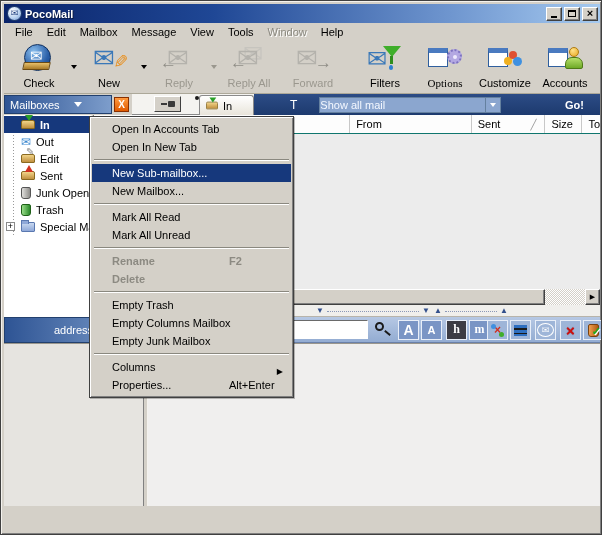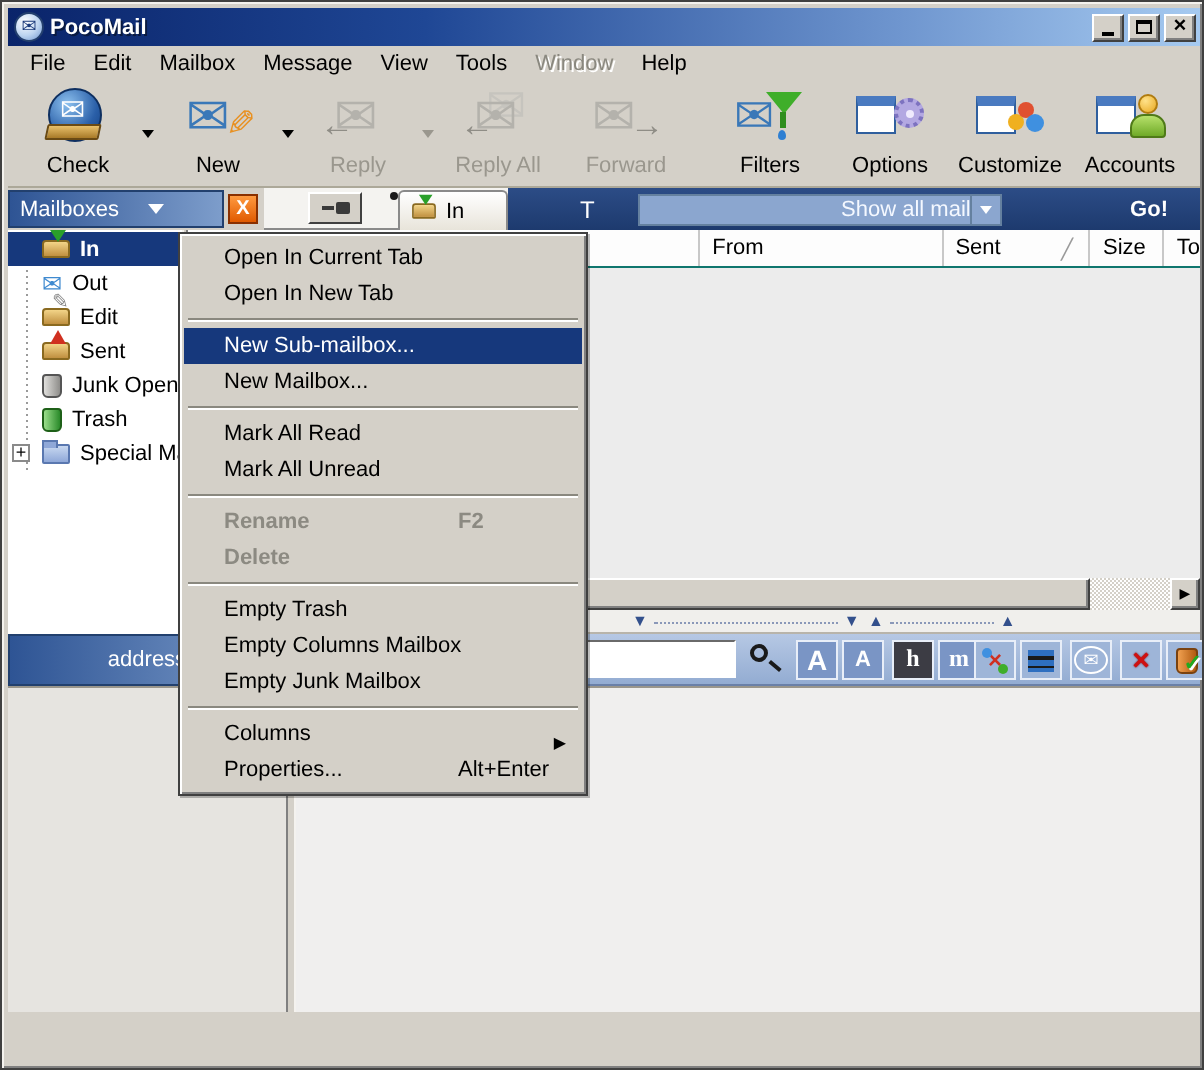--- a/index.html
+++ b/index.html
@@ -75,21 +75,21 @@
   .sb-close{width:15px;height:15px;margin-left:2px;background:linear-gradient(#ff9a40,#e05a00);border:1px solid #8a3000;color:#fff;font-weight:bold;font-size:10px;display:flex;align-items:center;justify-content:center;}
   .tabstrip{left:131px; top:93px; width:468px; height:21px; background:#f4f3f0; border-bottom:1px solid #8a8a8a; }
   .pinbtn{position:absolute; left:22px; top:2px; width:27px; height:16px; background:#d4d0c8; border:1px solid; border-color:#fff #404040 #404040 #fff; display:flex; align-items:center; justify-content:center; gap:1px;}
   .pin-head{width:7px;height:6px;background:#3a3a3a;border-radius:1px;}
   .pin-tip{width:6px;height:2px;background:#3a3a3a;}
   .tab-dot{position:absolute; left:63px; top:2px; width:4px; height:4px; border-radius:50%; background:#1a1a1a;}
   .tab{position:absolute; left:67px; top:1px; width:55px; height:20px; background:linear-gradient(#ffffff,#e8e4da); border:1px solid #8a8a8a; border-bottom:none; border-radius:3px 3px 0 0; display:flex; align-items:center; gap:4px; padding-left:5px;}
   .navybar{position:absolute; left:122px; top:0; right:0; height:21px; background:linear-gradient(#2c4c86,#1d3a6e); color:#fff; display:flex; align-items:center;}
   .t-label{margin-left:36px; font-size:12px;}
   .filter-chip{margin-left:22px; width:182px; height:16px; background:#8ba6cf; border:1px solid #64809f; display:flex; align-items:center;}
-  .filter-chip .val{flex:1; text-align:right; color:#f4f8ff;}
+  .filter-chip .val{flex:1; text-align:left; color:#f4f8ff;}
   .chip-arrow{width:15px; height:100%; border-left:1px solid #64809f; display:flex; align-items:center; justify-content:center;}
   .chip-arrow .dd{border-top-color:#fff; margin-top:4px;}
   .go{margin-left:auto; margin-right:16px; font-weight:bold; color:#fff;}
 
   
   .sb-tree{left:3px; top:114px; width:87px; height:202px; background:#fff; padding-top:1px;
      background-image:linear-gradient(#fff,#fff), repeating-linear-gradient(180deg,#9a9a9a 0 1px,transparent 1px 3px);
      background-size:0 0, 1px 112px; background-position:0 0, 9px 8px; background-repeat:no-repeat;}
   .trow{height:17px; display:flex; align-items:center; gap:5px; padding-left:17px; position:relative; white-space:nowrap;}
   .trow.sel{background:#16387c; color:#fff; font-weight:bold;}
@@ -254,21 +254,21 @@
     </div>
     <div class="tbtn" style="margin-left:14px;">
       <span class="ticon">
           <span class="g fe">✉</span>
           <span class="funnel"></span>
           <span class="fstem"></span>
           <span class="fdrop"></span>
         </span>
       <span class="tlabel">Filters</span>
     </div>
-    <div class="tbtn" style="margin-left:2px;">
+    <div class="tbtn" style="margin-left:2px;font-family:Liberation Serif, serif;">
       <span class="ticon">
           <span class="winico"></span>
           <span class="gear"></span>
         </span>
       <span class="tlabel">Options</span>
     </div>
     <div class="tbtn" style="margin-left:2px;">
       <span class="ticon">
           <span class="winico"></span>
           <span class="dotg"></span>
@@ -419,21 +419,21 @@
 
   <div class="abs addr-header">
       <span>address</span>
     </div>
   <div class="abs addr-pane"></div>
   <div class="abs pane-div"></div>
   <div class="abs preview"></div>
 
 
   <div class="abs ctxmenu">
-    <div class="mi"><span>Open In Current Tab</span></div>
+    <div class="mi"><span>Open In Accounts Tab</span></div>
     <div class="mi"><span>Open In New Tab</span></div>
     <div class="msep"></div>
     <div class="mi hl"><span>New Sub-mailbox...</span></div>
     <div class="mi"><span>New Mailbox...</span></div>
     <div class="msep"></div>
     <div class="mi"><span>Mark All Read</span></div>
     <div class="mi"><span>Mark All Unread</span></div>
     <div class="msep"></div>
     <div class="mi dis"><span>Rename</span><span class="short">F2</span></div>
     <div class="mi dis"><span>Delete</span></div>

